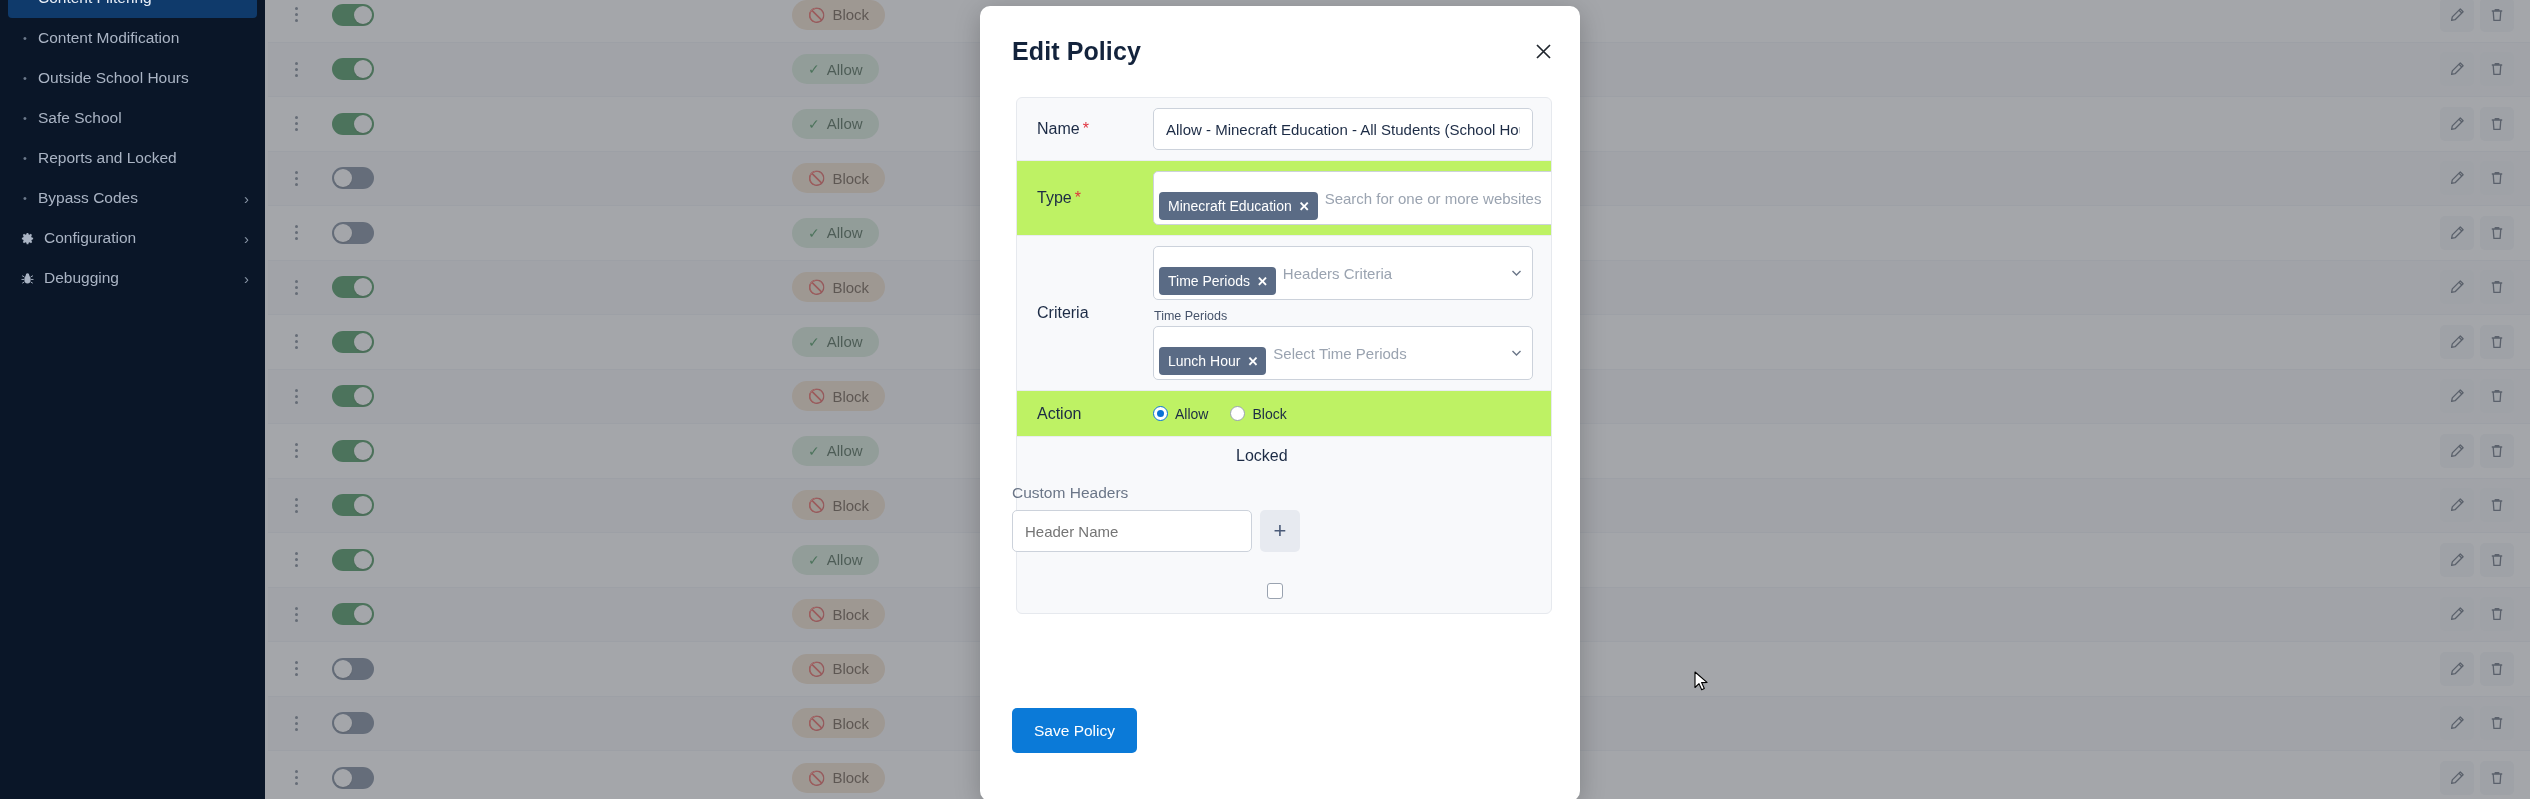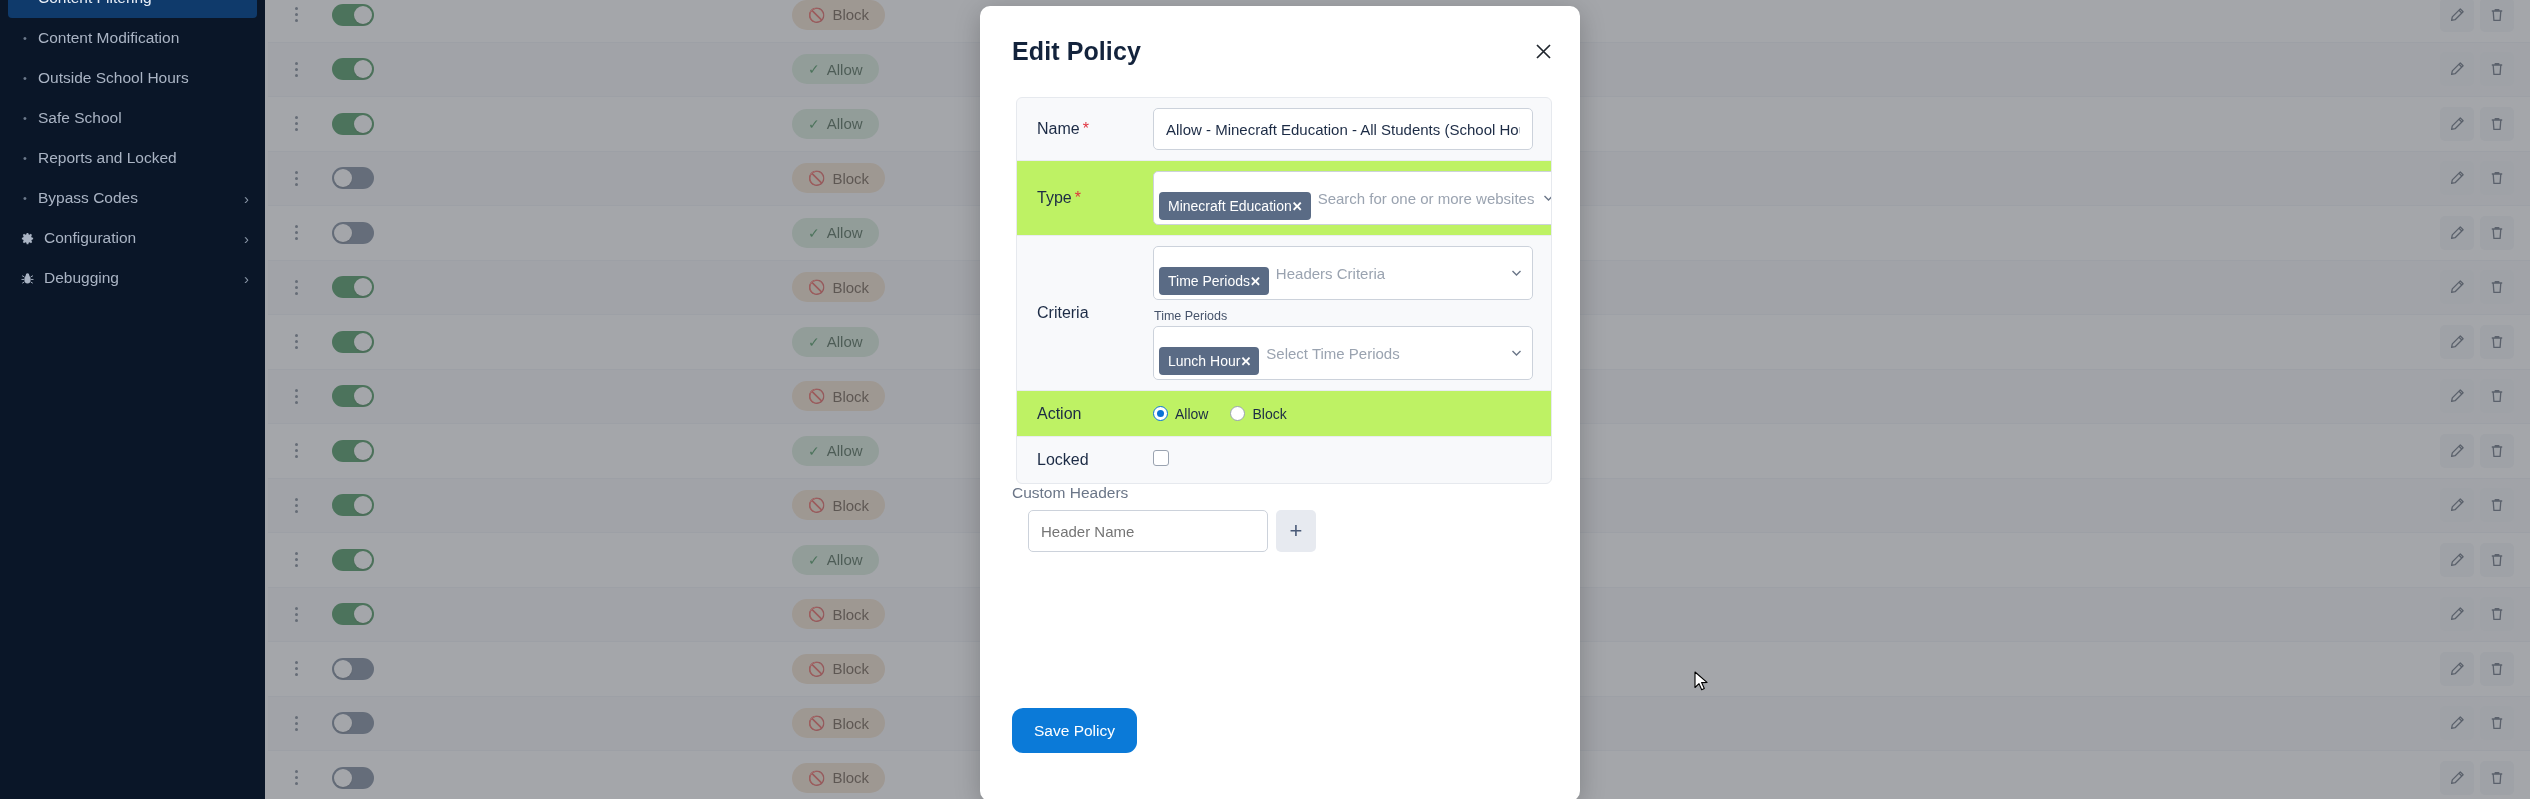--- a/index.html
+++ b/index.html
@@ -214,21 +214,21 @@
     border-radius: 6px;
     overflow: hidden;
   }
   .frow {
     display: flex;
     align-items: center;
     border-bottom: 1px solid #e9ecf1;
     min-height: 62px;
     padding: 10px 0;
   }
-  .frow:last-child { border-bottom: none; }
+  .frow:last-child { border-bottom: none; flex-direction: column; }
   .frow.white { background: #bef264; }
   .flabel {
     width: 136px;
     flex: 0 0 136px;
     padding-left: 20px;
     font-size: 16px;
     color: #1c2b45;
   }
   .req { color: #e0333f; margin-left: 3px; }
   .fcontrol { flex: 1; padding-right: 18px; }
@@ -254,20 +254,21 @@
     border-radius: 5px;
     background: #ffffff;
     display: flex;
     align-items: center;
     padding: 4px 30px 4px 5px;
     gap: 4px;
   }
   .chip {
     display: inline-flex;
     align-items: center;
+    gap: 7px;
     background: #5a6b85;
     color: #ffffff;
     border-radius: 4px;
     height: 28px;
     padding: 0 8px 0 9px;
     font-size: 14px;
     white-space: nowrap;
     margin-top: 16px;
   }
   .chip .chipx {
@@ -328,21 +329,21 @@
   }
 
   .ch-title {
     position: absolute;
     left: 32px; top: 478px;
     font-size: 15.5px;
     color: #6b7688;
   }
   .ch-row {
     position: absolute;
-    left: 48px; top: 504px;
+    left: 32px; top: 504px;
     width: 536px;
     display: flex;
     align-items: center;
     gap: 8px;
   }
   .ch-name {
     width: 240px;
     height: 42px;
     border: 1px solid #ccd2db;
     border-radius: 5px;
@@ -379,21 +380,21 @@
   }
 
   .save-btn {
     position: absolute;
     left: 32px; top: 702px;
     height: 45px;
     padding: 8px 22px;
     background: #0b7ad8;
     color: #ffffff;
     border: none;
-    border-radius: 11px;
+    border-radius: 5px;
     font-size: 15.5px;
     font-family: "Liberation Sans", sans-serif;
   }
 
   
   .cursor {
     position: absolute;
     left: 1694px; top: 671px;
     z-index: 20;
     pointer-events: none;

